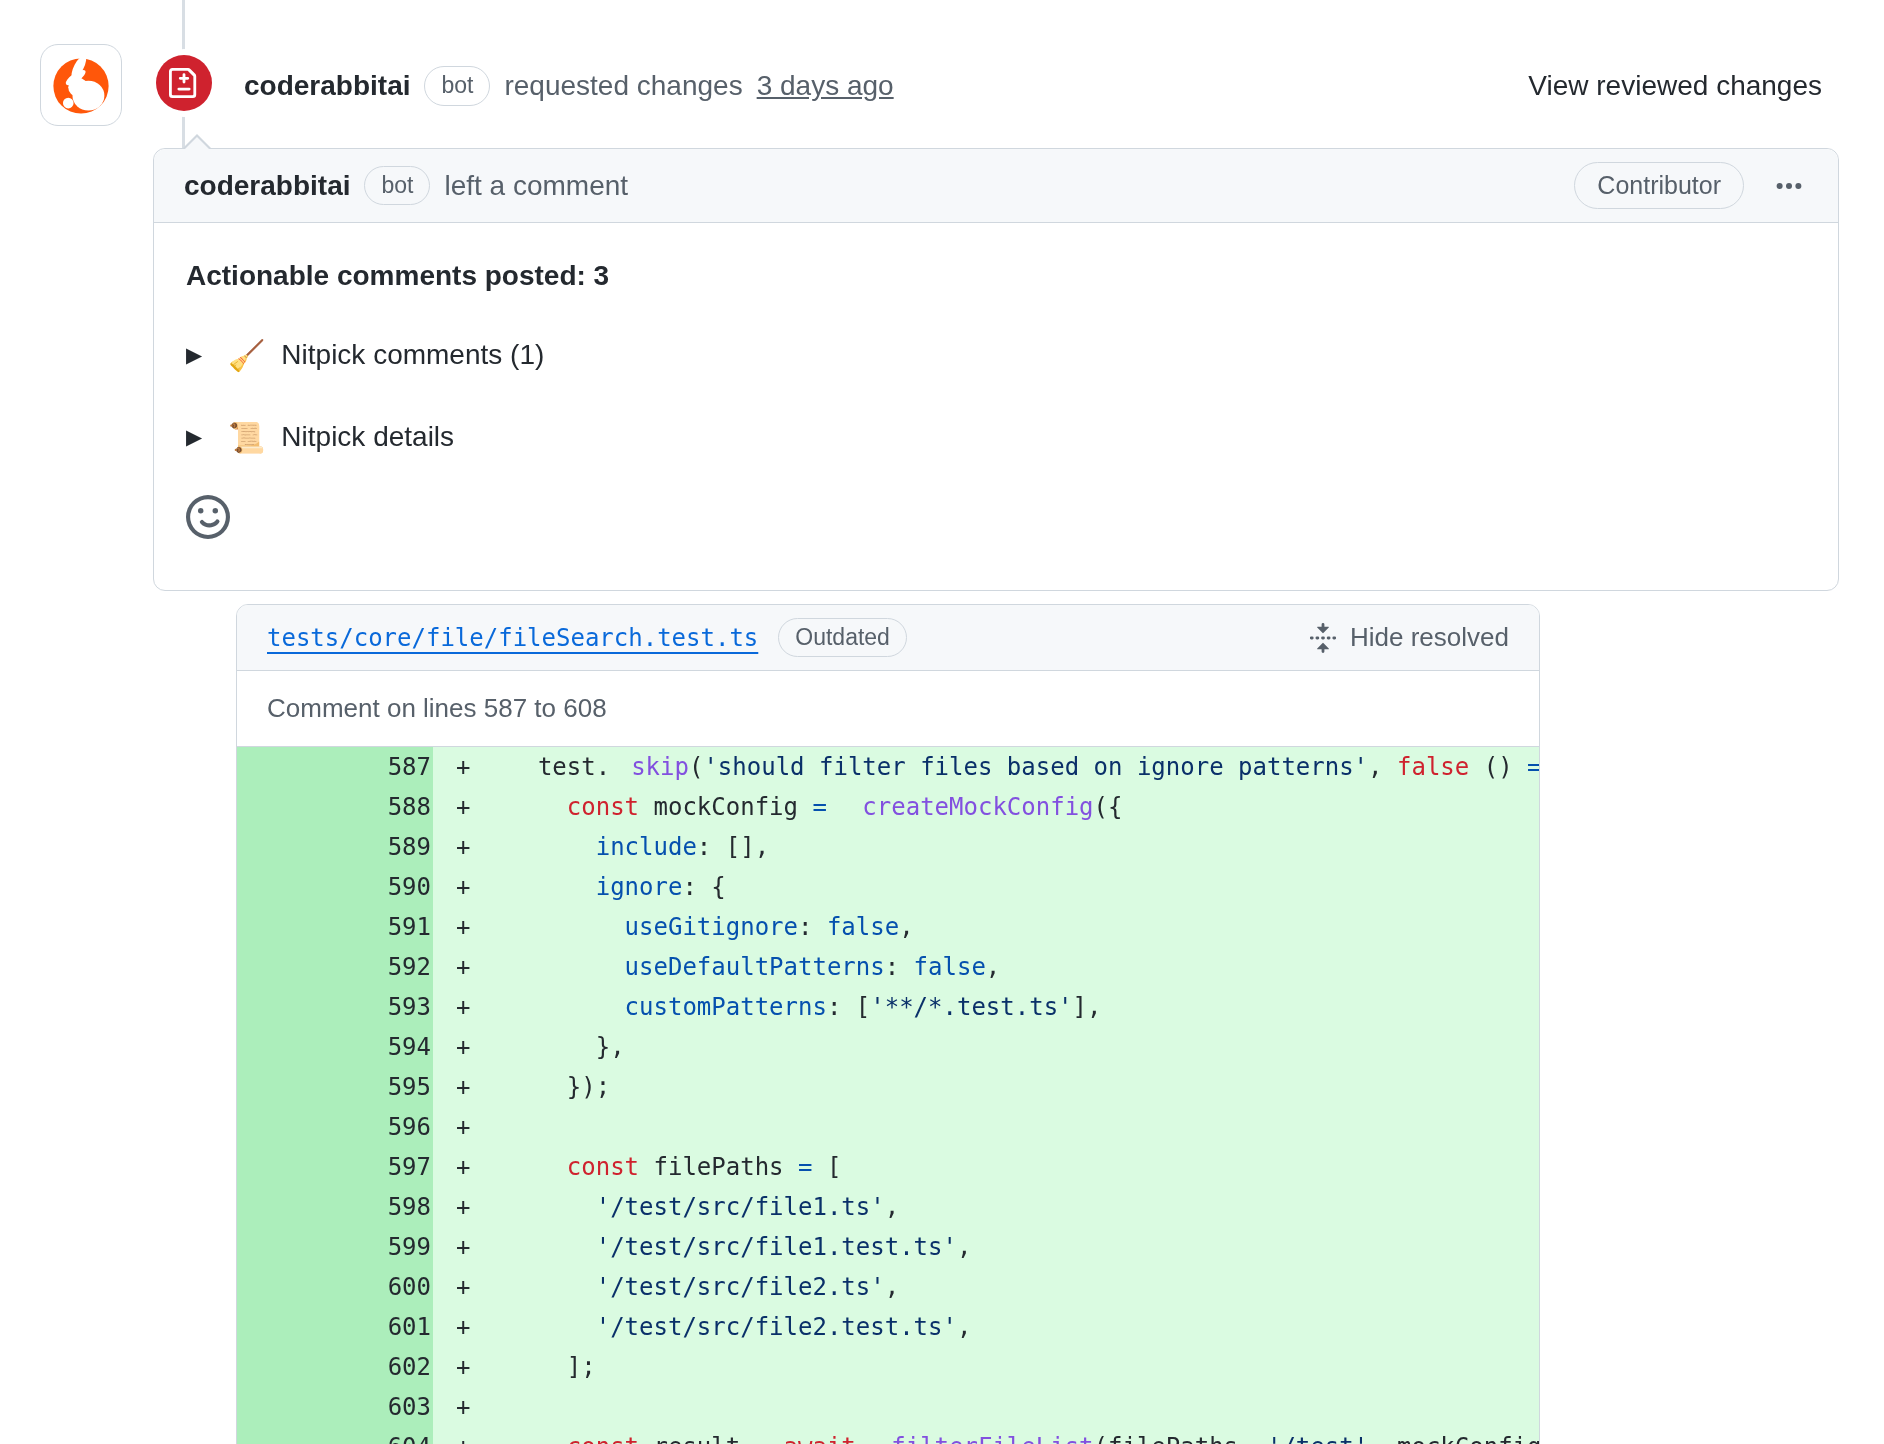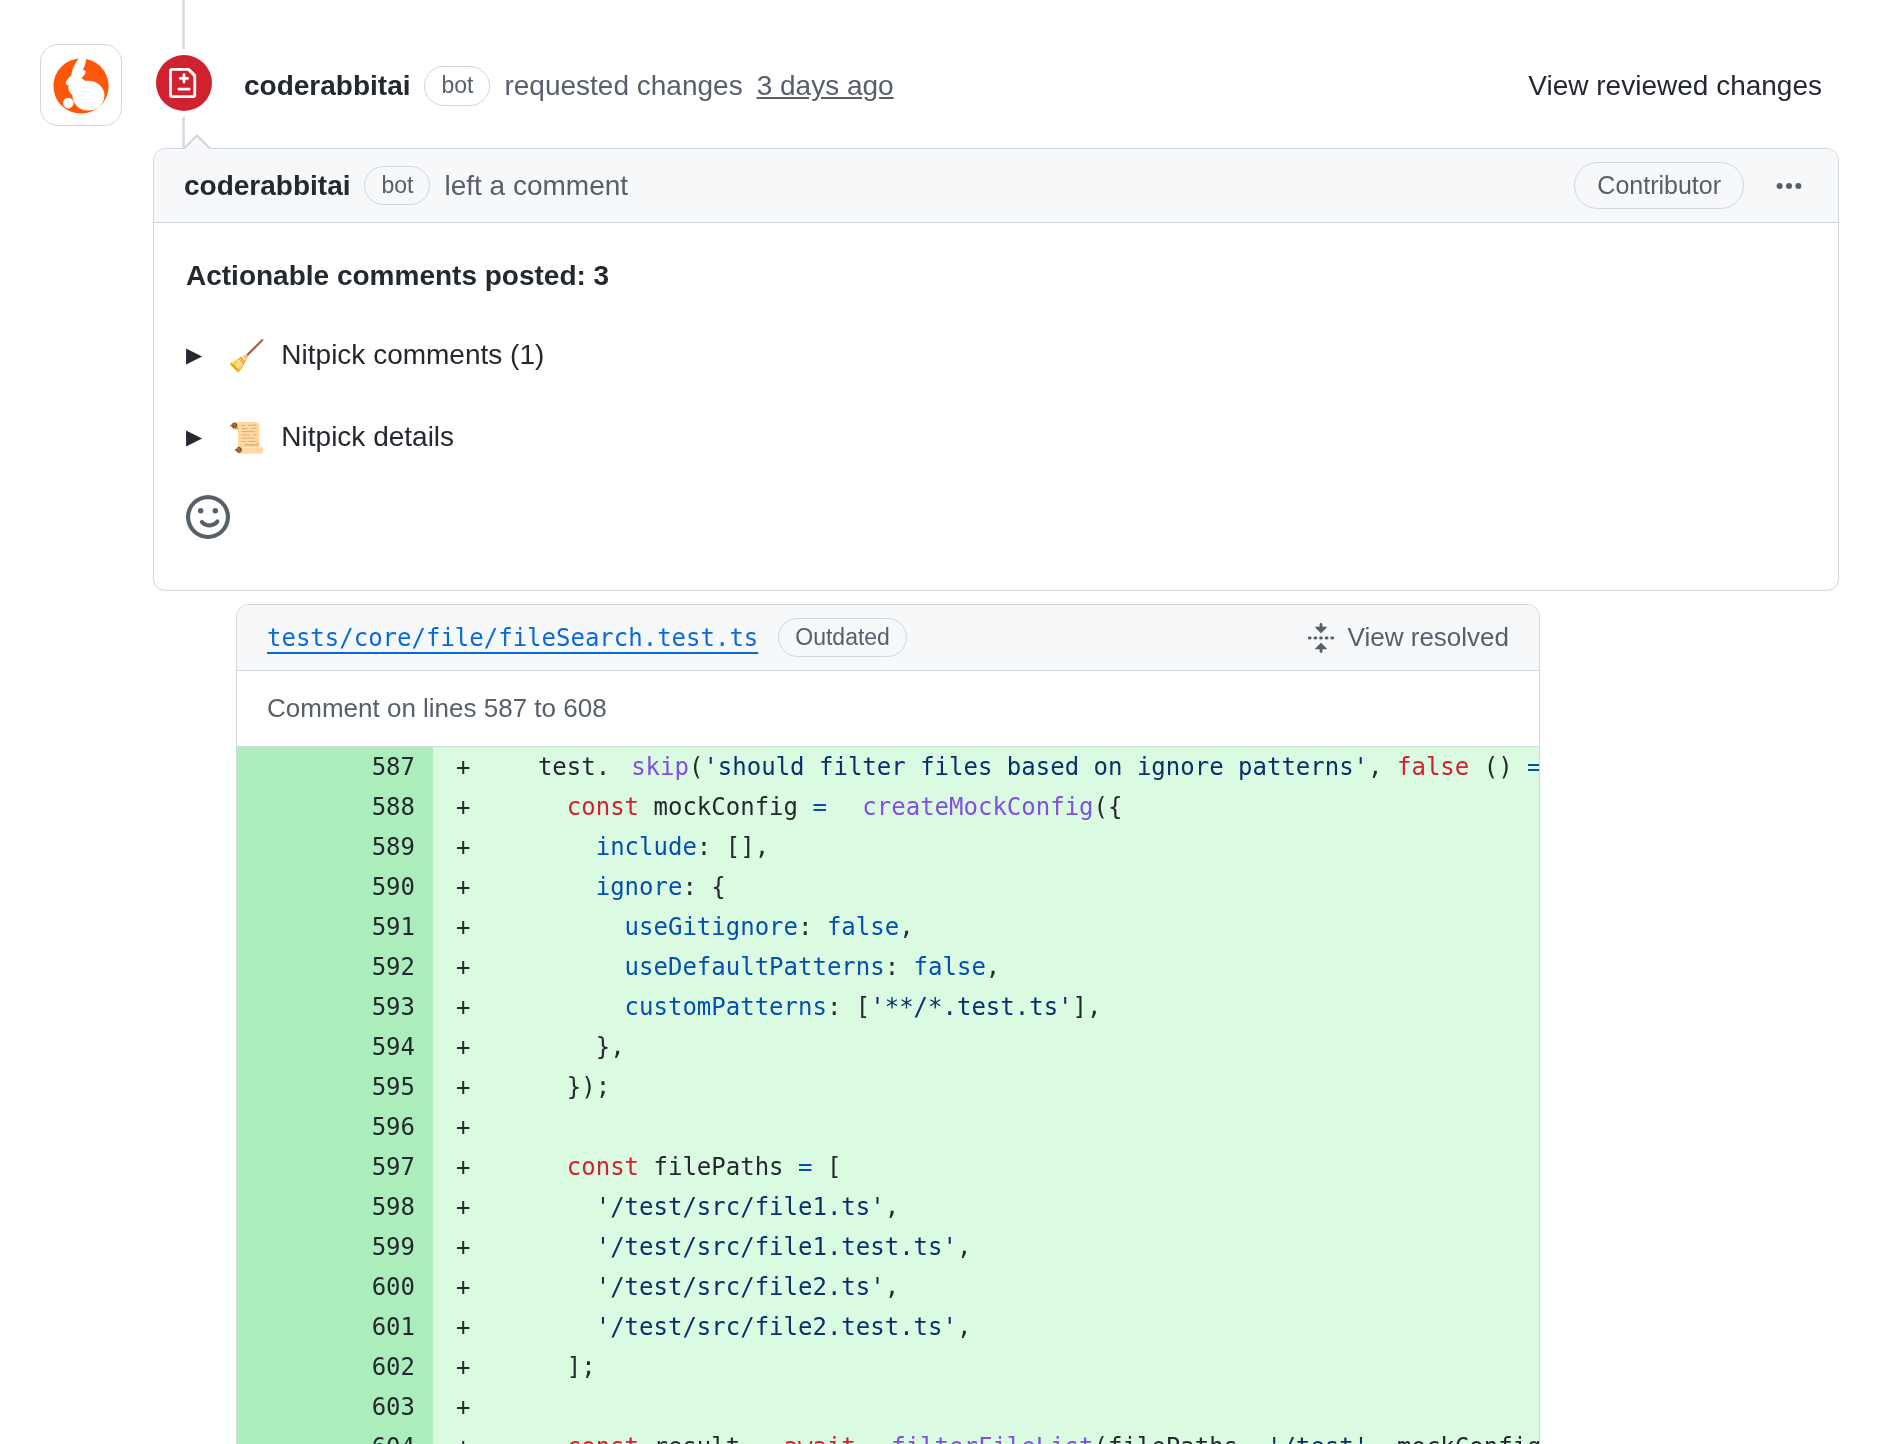--- a/index.html
+++ b/index.html
@@ -78,21 +78,21 @@
   .hide-resolved{margin-left:auto;display:flex;align-items:center;gap:12px;color:var(--muted);font-size:26px;cursor:pointer;}
   .range-row{
     display:flex;align-items:center;height:76px;padding:0 30px;
     color:var(--muted);font-size:26px;border-bottom:1px solid var(--border);background:#fff;
   }
   
   .diff{font-family:"DejaVu Sans Mono","Liberation Mono",monospace;font-size:24px;}
   .diff-row{display:flex;height:40px;line-height:40px;}
   .diff-num{
     flex:none;width:196px;background:var(--add-num);color:var(--fg);
-    text-align:right;padding-right:18px;cursor:pointer;
+    text-align:right;padding-right:2px;cursor:pointer;
   }
   .diff-code{flex:1;background:var(--add-line);position:relative;padding-left:76px;white-space:pre;overflow:hidden;}
   .diff-sign{position:absolute;left:23px;top:0;color:var(--fg);}
   .tk-k{color:var(--tk-k);} .tk-f{color:var(--tk-f);margin-left:21px;} .tk-c{color:var(--tk-c);}
   .tk-s{color:var(--tk-s);} .tk-p{color:var(--tk-p);}
 </style>
 </head>
 <body>
 
 <div class="timeline-line"></div>
@@ -173,21 +173,21 @@
 </div>
 
 <div class="thread-card">
   <div class="thread-header">
     <a class="file-link">tests/core/file/fileSearch.test.ts</a>
     <span class="pill">Outdated</span>
     <span class="hide-resolved">
       <svg width="30" height="30" viewBox="0 0 16 16" fill="#57606a">
         <path d="M10.896 2H8.75V.75a.75.75 0 0 0-1.5 0V2H5.104a.25.25 0 0 0-.177.427l2.896 2.896a.25.25 0 0 0 .354 0l2.896-2.896A.25.25 0 0 0 10.896 2ZM8.75 15.25a.75.75 0 0 1-1.5 0V14H5.104a.25.25 0 0 1-.177-.427l2.896-2.896a.25.25 0 0 1 .354 0l2.896 2.896a.25.25 0 0 1-.177.427H8.75v1.25Zm-6.5-6.5a.75.75 0 0 0 0-1.5h-.5a.75.75 0 0 0 0 1.5h.5ZM6 8a.75.75 0 0 1-.75.75h-.5a.75.75 0 0 1 0-1.5h.5A.75.75 0 0 1 6 8Zm2.25.75a.75.75 0 0 0 0-1.5h-.5a.75.75 0 0 0 0 1.5h.5ZM12 8a.75.75 0 0 1-.75.75h-.5a.75.75 0 0 1 0-1.5h.5A.75.75 0 0 1 12 8Zm2.25.75a.75.75 0 0 0 0-1.5h-.5a.75.75 0 0 0 0 1.5h.5Z"></path>
       </svg>
-      <span>View resolved</span>
+      <span>Hide resolved</span>
     </span>
   </div>
   <div class="range-row">
     <span>Comment on lines 587 to 608</span>
   </div>
   <div class="diff" id="diff">
       <div class="diff-row">
         <div class="diff-num">587</div>
         <div class="diff-code"><span class="diff-sign">+</span><span class="tk-p">  test.</span><span class="tk-f">skip</span><span class="tk-p">(</span><span class="tk-s">'should filter files based on ignore patterns'</span><span class="tk-p">, </span><span class="tk-k">false</span><span class="tk-p"> () </span><span class="tk-c">=&gt;</span><span class="tk-p"> {</span></div>
       </div>

